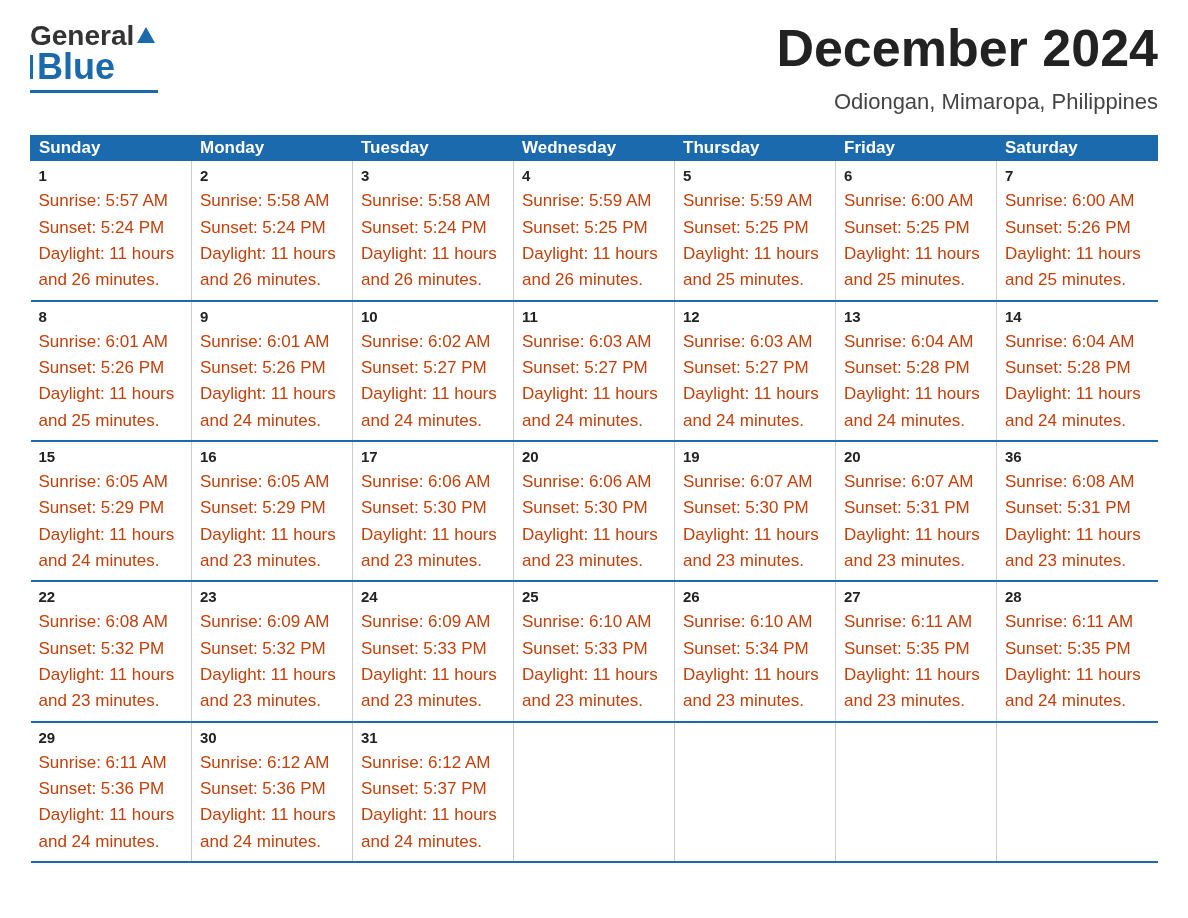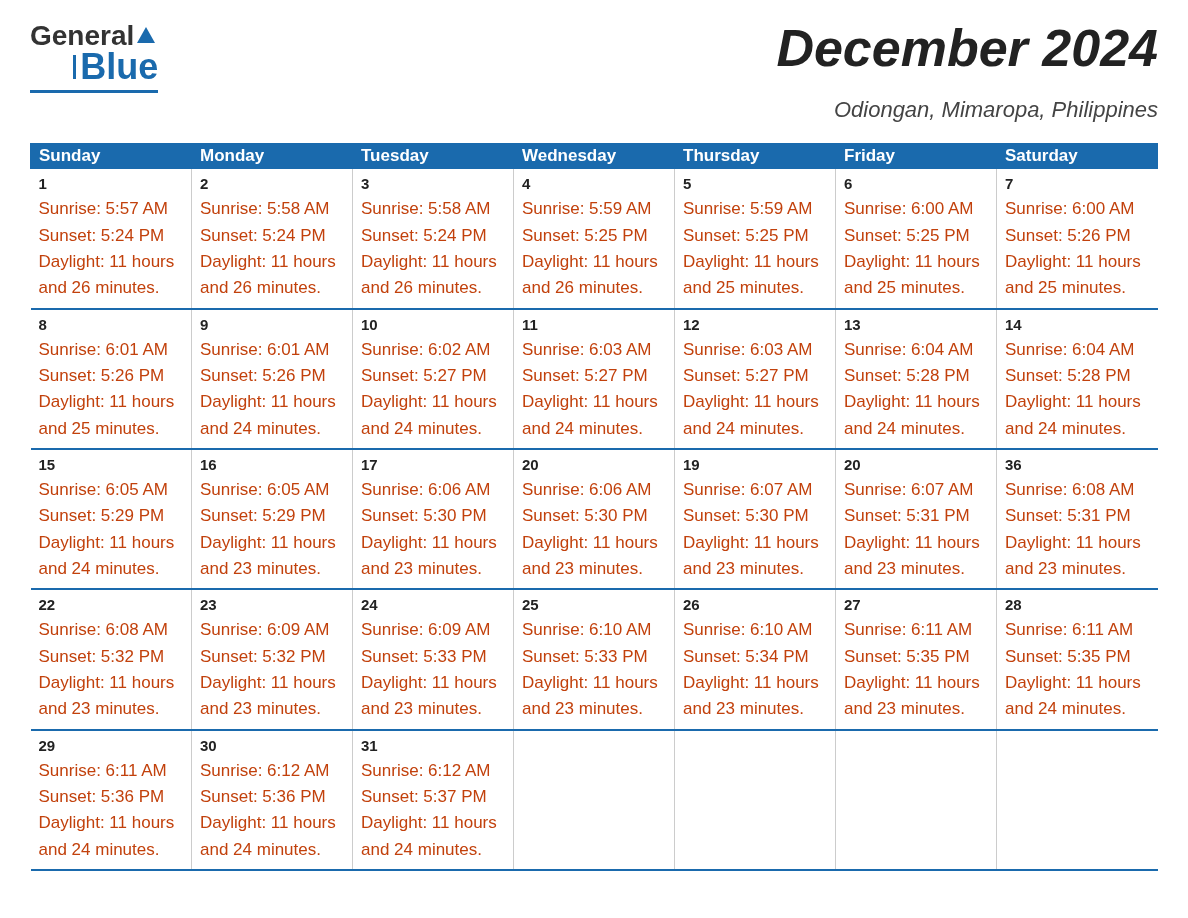--- a/index.html
+++ b/index.html
@@ -12,51 +12,50 @@
     }
     .header {
       display: flex;
       justify-content: space-between;
       align-items: flex-start;
       margin-bottom: 20px;
     }
     .logo {
       display: flex;
       flex-direction: column;
-      align-items: flex-end;
+      align-items: flex-start;
     }
     .logo-text {
       display: flex;
       align-items: center;
       font-size: 28px;
       font-weight: bold;
       color: #333;
     }
     .logo-general { color: #333; }
     .logo-blue { color: #1a6aad; }
     .logo-line {
       width: 100%;
       height: 3px;
       background: #1a6aad;
       margin-top: 2px;
     }
     .title-section {
       text-align: right;
-      font-style: italic;
     }
     .calendar-title {
       font-size: 52px;
       font-weight: bold;
       color: #222;
       line-height: 1.1;
     }
     .calendar-subtitle {
       font-size: 22px;
       color: #444;
-      margin-top: 20px;
+      margin-top: 12px;
     }
     table {
       width: 100%;
       border-collapse: collapse;
       table-layout: fixed;
     }
     thead tr {
       background: #1a6aad;
     }
     thead th {

